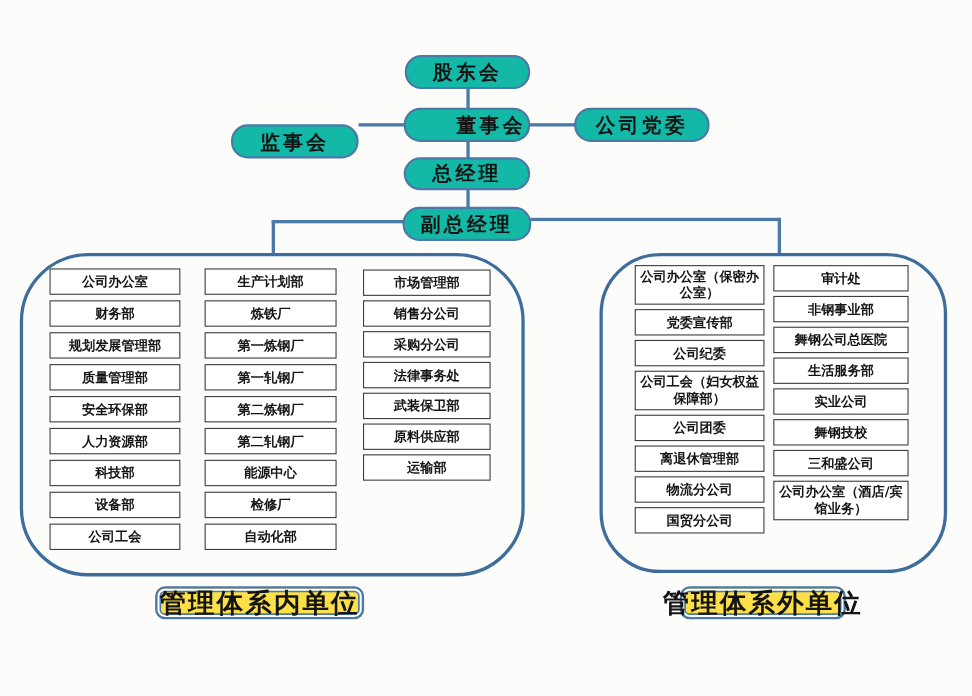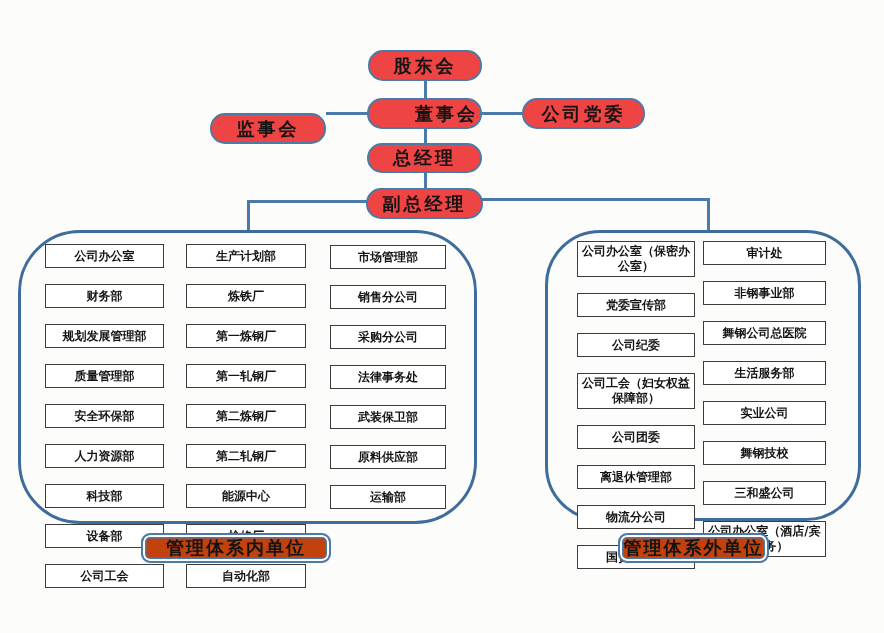--- a/index.html
+++ b/index.html
@@ -14,55 +14,55 @@
     position:relative;width:884px;height:633px;background:var(--bg);
     font-family:"DejaVu Sans","Liberation Sans",sans-serif;color:var(--text);
     overflow:hidden;
   }
   
   .conn{position:absolute;background:var(--line);}
   .conn.h{height:3px;}
   .conn.v{width:3px;}
   
   .node{
-    position:absolute;box-sizing:border-box;background:#ef4444;
+    position:absolute;box-sizing:border-box;background:#14b8a6;
     border:2.5px solid var(--line);border-radius:15px;
     display:flex;align-items:center;justify-content:center;
     font-size:18px;font-weight:bold;letter-spacing:3px;color:var(--text);
     white-space:nowrap;
   }
   
   .group{
     position:absolute;box-sizing:border-box;background:transparent;
     border:3px solid var(--container);
   }
   .group.internal{left:18px;top:230px;width:459px;height:294px;border-radius:62px;}
   .group.external{left:545px;top:230px;width:316px;height:291px;border-radius:55px;}
   
-  .col{position:absolute;display:flex;flex-direction:column;gap:16px;}
-  .col.gap8{gap:16px;}
+  .col{position:absolute;display:flex;flex-direction:column;gap:5px;}
+  .col.gap8{gap:4px;}
   .unit-box{
     box-sizing:border-box;min-height:24px;background:#fff;
     border:1.5px solid var(--boxborder);
     display:flex;align-items:center;justify-content:center;
     font-size:12px;font-weight:600;line-height:1.25;text-align:center;
     padding:2px 3px;color:var(--text);
   }
   #internal-col-1{left:45px;top:244px;width:119px;}
   #internal-col-2{left:186px;top:244px;width:120px;font-family:Liberation Serif, serif;}
   #internal-col-3{left:330px;top:245px;width:116px;}
   #external-col-1{left:577px;top:241px;width:118px;}
   #external-col-2{left:703px;top:241px;width:123px;}
   
   .caption{
-    position:absolute;box-sizing:border-box;background:#c2410c;
+    position:absolute;box-sizing:border-box;background:#fde047;
     border:2px solid var(--line);border-radius:9px;
     box-shadow:inset 0 0 0 2px #fff, inset 0 0 0 3.5px var(--line);
     display:flex;align-items:center;justify-content:center;
-    font-size:18px;font-weight:bold;letter-spacing:2px;white-space:nowrap;
+    font-size:24px;font-weight:bold;letter-spacing:2px;white-space:nowrap;
   }
   #caption-internal{left:141px;top:533px;width:190px;height:30px;}
   #caption-external{left:618px;top:533px;width:151px;height:30px;}
   
   #node-shareholders{left:368px;top:50px;width:114px;height:31px;}
   #node-supervisory{left:210px;top:113px;width:116px;height:31px;}
   #node-directors{left:367px;top:98px;width:115px;height:31px;padding-left:44px;}
   #node-party{left:522px;top:98px;width:123px;height:31px;}
   #node-gm{left:367px;top:143px;width:115px;height:30px;}
   #node-dgm{left:366px;top:188px;width:117px;height:31px;}

